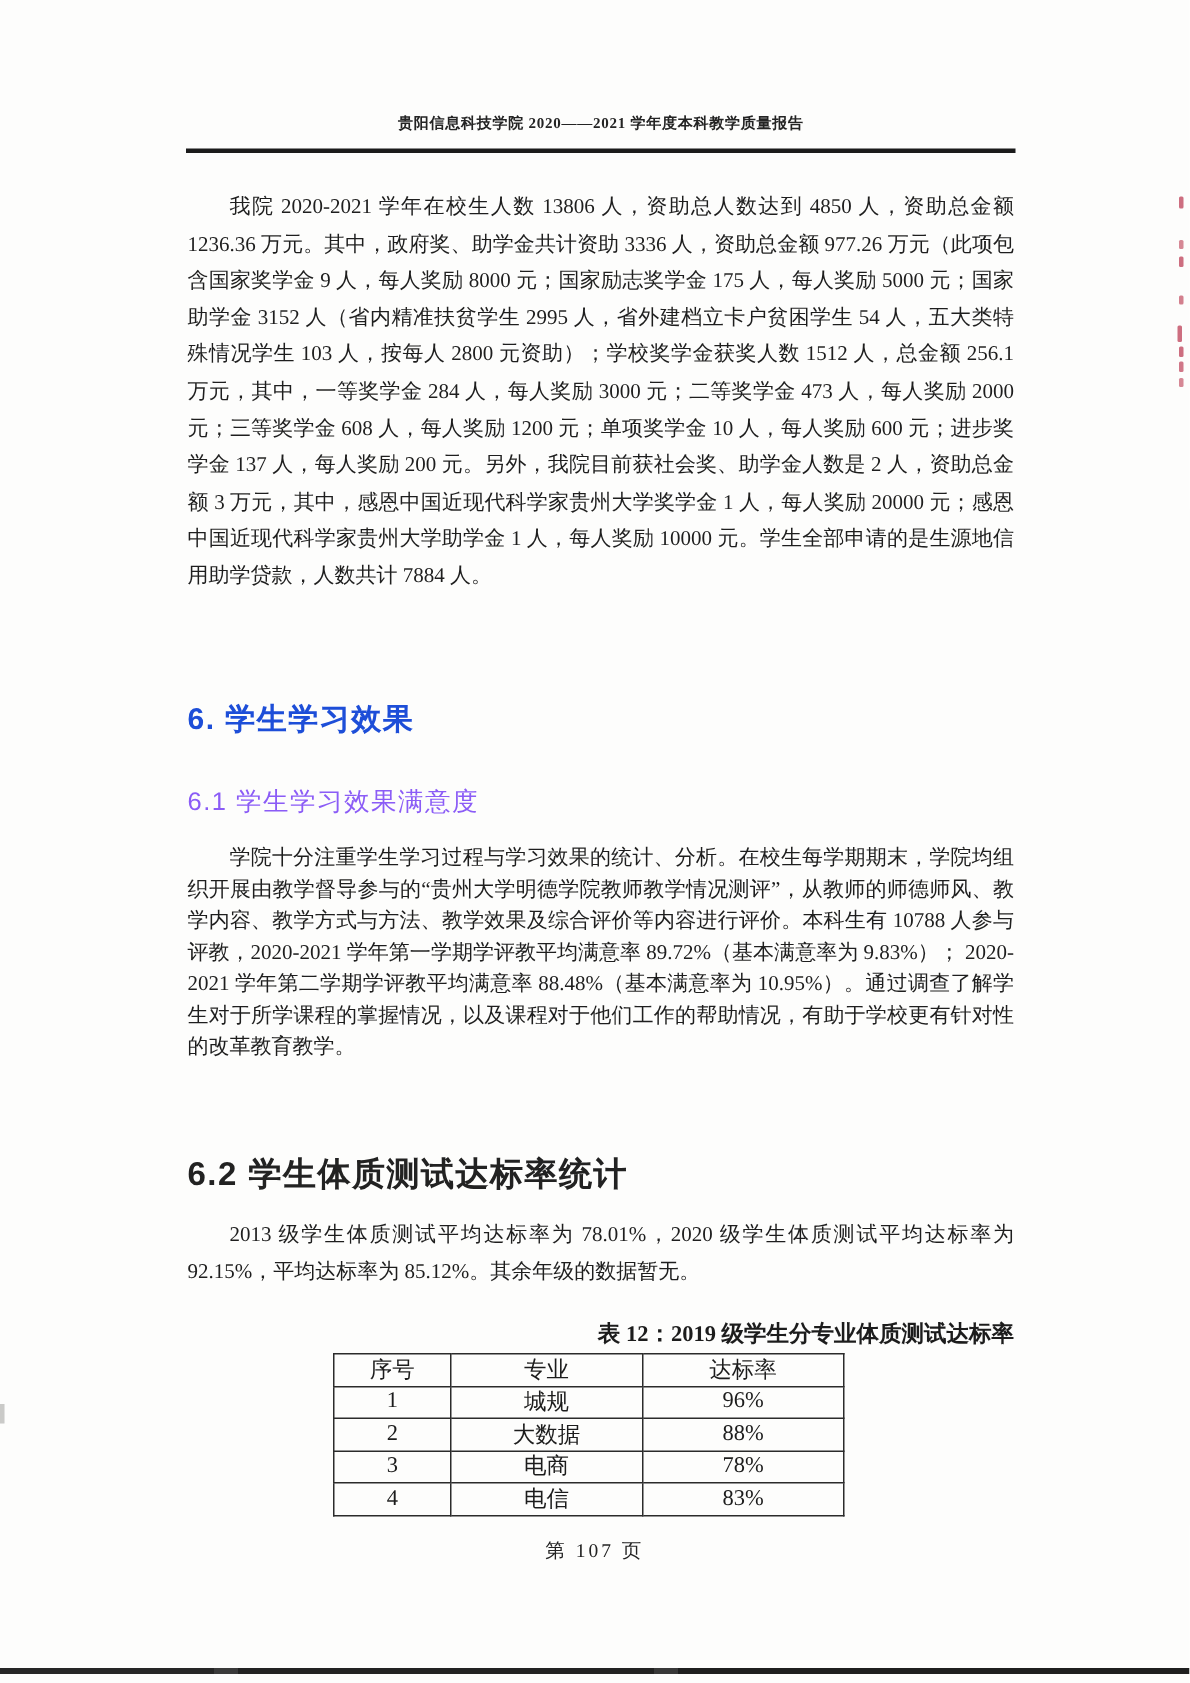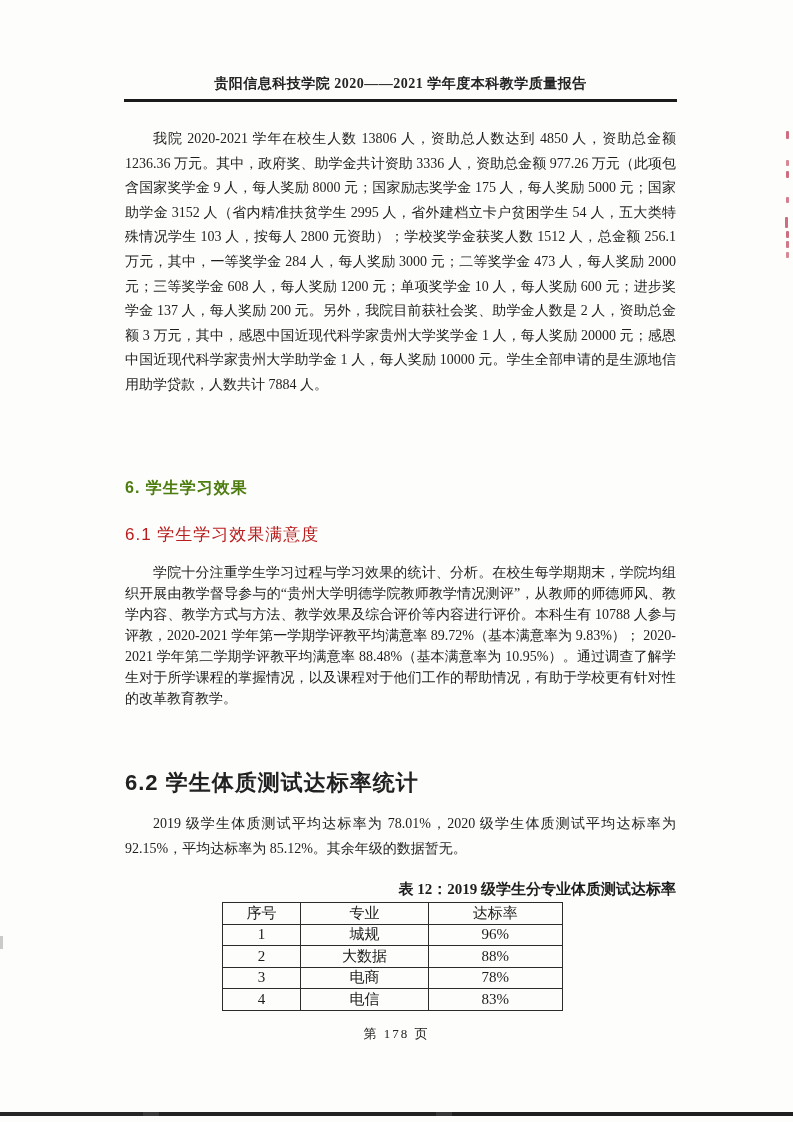--- a/index.html
+++ b/index.html
@@ -6,47 +6,46 @@
   .page{
     position:relative;
     width:793px;height:1122px;
     background:#fdfdfc;
     overflow:hidden;
     font-family:"Liberation Serif","DejaVu Serif",serif;
     color:#1c1c1c;
   }
   .header-title{
     position:absolute;top:75px;left:125px;width:551px;
-    text-align:center;font-size:14px;font-weight:600;
+    text-align:center;font-size:10px;font-weight:600;
     letter-spacing:.5px;color:#242424;
   }
   .header-rule{
     position:absolute;top:99px;left:124px;width:553px;height:3px;
     background:#1b1b1b;
   }
   .body-para{
     position:absolute;left:125px;width:551px;
     font-size:14px;line-height:24.6px;
     text-align:justify;text-justify:inter-ideograph;
     text-indent:2em;color:#1e1e1e;
   }
   .para-intro{top:127px;}
   .para-61{top:562px;line-height:21px;}
   .para-62{top:811px;line-height:25px;}
   .h-main{
     position:absolute;top:466px;left:125px;width:551px;
     font-family:"Liberation Sans","DejaVu Sans",sans-serif;
-    font-size:16px;font-weight:bold;color:#4d7c0f;
+    font-size:20px;font-weight:bold;color:#1d4ed8;
     letter-spacing:1px;
-    margin-top:12px;
   }
   .h-sub1{
     position:absolute;top:523px;left:125px;width:551px;
     font-family:"Liberation Sans","DejaVu Sans",sans-serif;
-    font-size:17px;font-weight:400;color:#b91c1c;
+    font-size:17px;font-weight:400;color:#8b5cf6;
     letter-spacing:1px;
   }
   .h-sub2{
     position:absolute;top:768px;left:125px;width:551px;
     font-family:"Liberation Sans","DejaVu Sans",sans-serif;
     font-size:22px;font-weight:600;color:#222;
     letter-spacing:1px;
   }
   .table-title{
     position:absolute;top:880px;left:125px;width:551px;
@@ -104,21 +103,21 @@
   <div class="header-rule"></div>
 
   <div class="body-para para-intro">我院 2020-2021 学年在校生人数 13806 人，资助总人数达到 4850 人，资助总金额 1236.36 万元。其中，政府奖、助学金共计资助 3336 人，资助总金额 977.26 万元（此项包含国家奖学金 9 人，每人奖励 8000 元；国家励志奖学金 175 人，每人奖励 5000 元；国家助学金 3152 人（省内精准扶贫学生 2995 人，省外建档立卡户贫困学生 54 人，五大类特殊情况学生 103 人，按每人 2800 元资助）；学校奖学金获奖人数 1512 人，总金额 256.1 万元，其中，一等奖学金 284 人，每人奖励 3000 元；二等奖学金 473 人，每人奖励 2000 元；三等奖学金 608 人，每人奖励 1200 元；单项奖学金 10 人，每人奖励 600 元；进步奖学金 137 人，每人奖励 200 元。另外，我院目前获社会奖、助学金人数是 2 人，资助总金额 3 万元，其中，感恩中国近现代科学家贵州大学奖学金 1 人，每人奖励 20000 元；感恩中国近现代科学家贵州大学助学金 1 人，每人奖励 10000 元。学生全部申请的是生源地信用助学贷款，人数共计 7884 人。</div>
 
   <div class="h-main">6. 学生学习效果</div>
 
   <div class="h-sub1">6.1 学生学习效果满意度</div>
   <div class="body-para para-61">学院十分注重学生学习过程与学习效果的统计、分析。在校生每学期期末，学院均组织开展由教学督导参与的“贵州大学明德学院教师教学情况测评”，从教师的师德师风、教学内容、教学方式与方法、教学效果及综合评价等内容进行评价。本科生有 10788 人参与评教，2020-2021 学年第一学期学评教平均满意率 89.72%（基本满意率为 9.83%）； 2020-2021 学年第二学期学评教平均满意率 88.48%（基本满意率为 10.95%）。通过调查了解学生对于所学课程的掌握情况，以及课程对于他们工作的帮助情况，有助于学校更有针对性的改革教育教学。</div>
 
   <div class="h-sub2">6.2 学生体质测试达标率统计</div>
-  <div class="body-para para-62">2019 级学生体质测试平均达标率为 78.01%，2020 级学生体质测试平均达标率为 92.15%，平均达标率为 85.12%。其余年级的数据暂无。</div>
+  <div class="body-para para-62">2013 级学生体质测试平均达标率为 78.01%，2020 级学生体质测试平均达标率为 92.15%，平均达标率为 85.12%。其余年级的数据暂无。</div>
 
   <div class="table-title">表 12：2019 级学生分专业体质测试达标率</div>
 
   <table class="stats-table">
     <thead>
       <tr>
         <th class="c-idx">序号</th>
         <th class="c-major">专业</th>
         <th class="c-rate">达标率</th>
       </tr>
@@ -140,21 +139,21 @@
         <td>78%</td>
       </tr>
       <tr>
         <td>4</td>
         <td>电信</td>
         <td>83%</td>
       </tr>
     </tbody>
   </table>
 
-  <div class="page-footer">第 178 页</div>
+  <div class="page-footer">第 107 页</div>
 
   <div class="scan-mark m1"></div>
   <div class="scan-mark m2"></div>
   <div class="scan-mark m3"></div>
   <div class="scan-mark m4"></div>
   <div class="scan-mark m5"></div>
   <div class="scan-mark m6"></div>
   <div class="scan-mark m7"></div>
   <div class="scan-mark m8"></div>
   <div class="scan-mark-left"></div>

